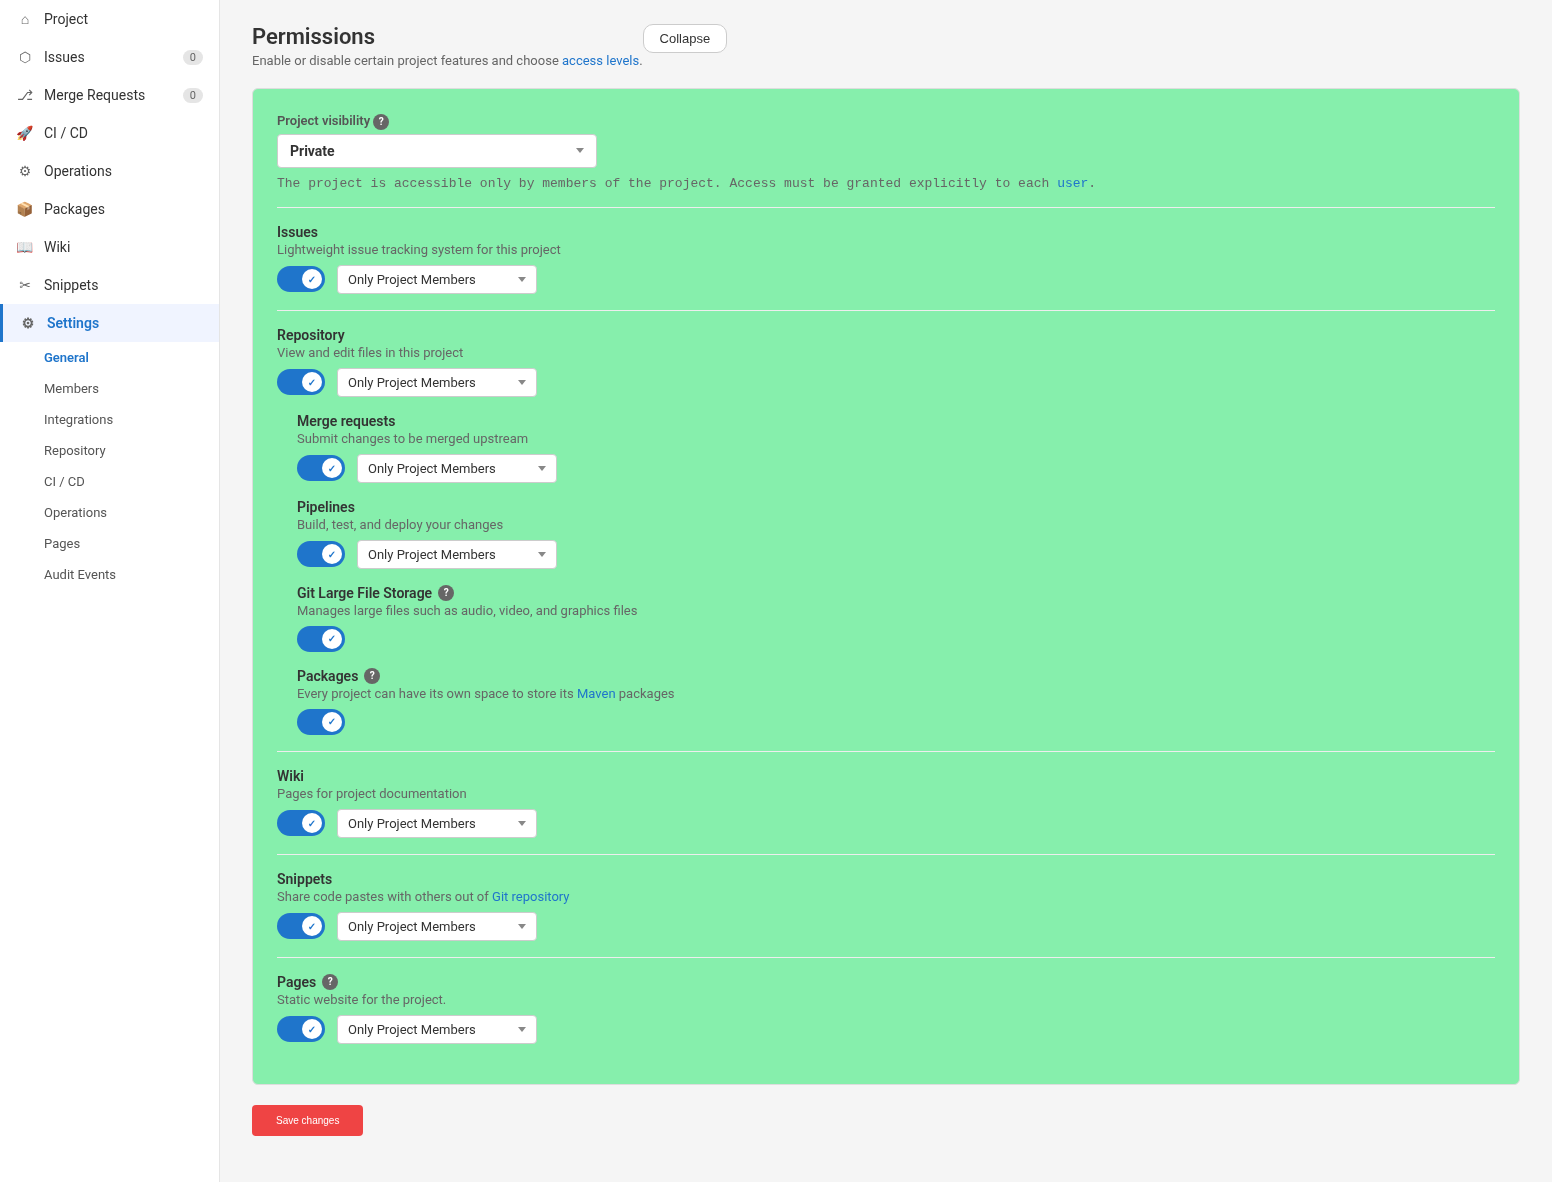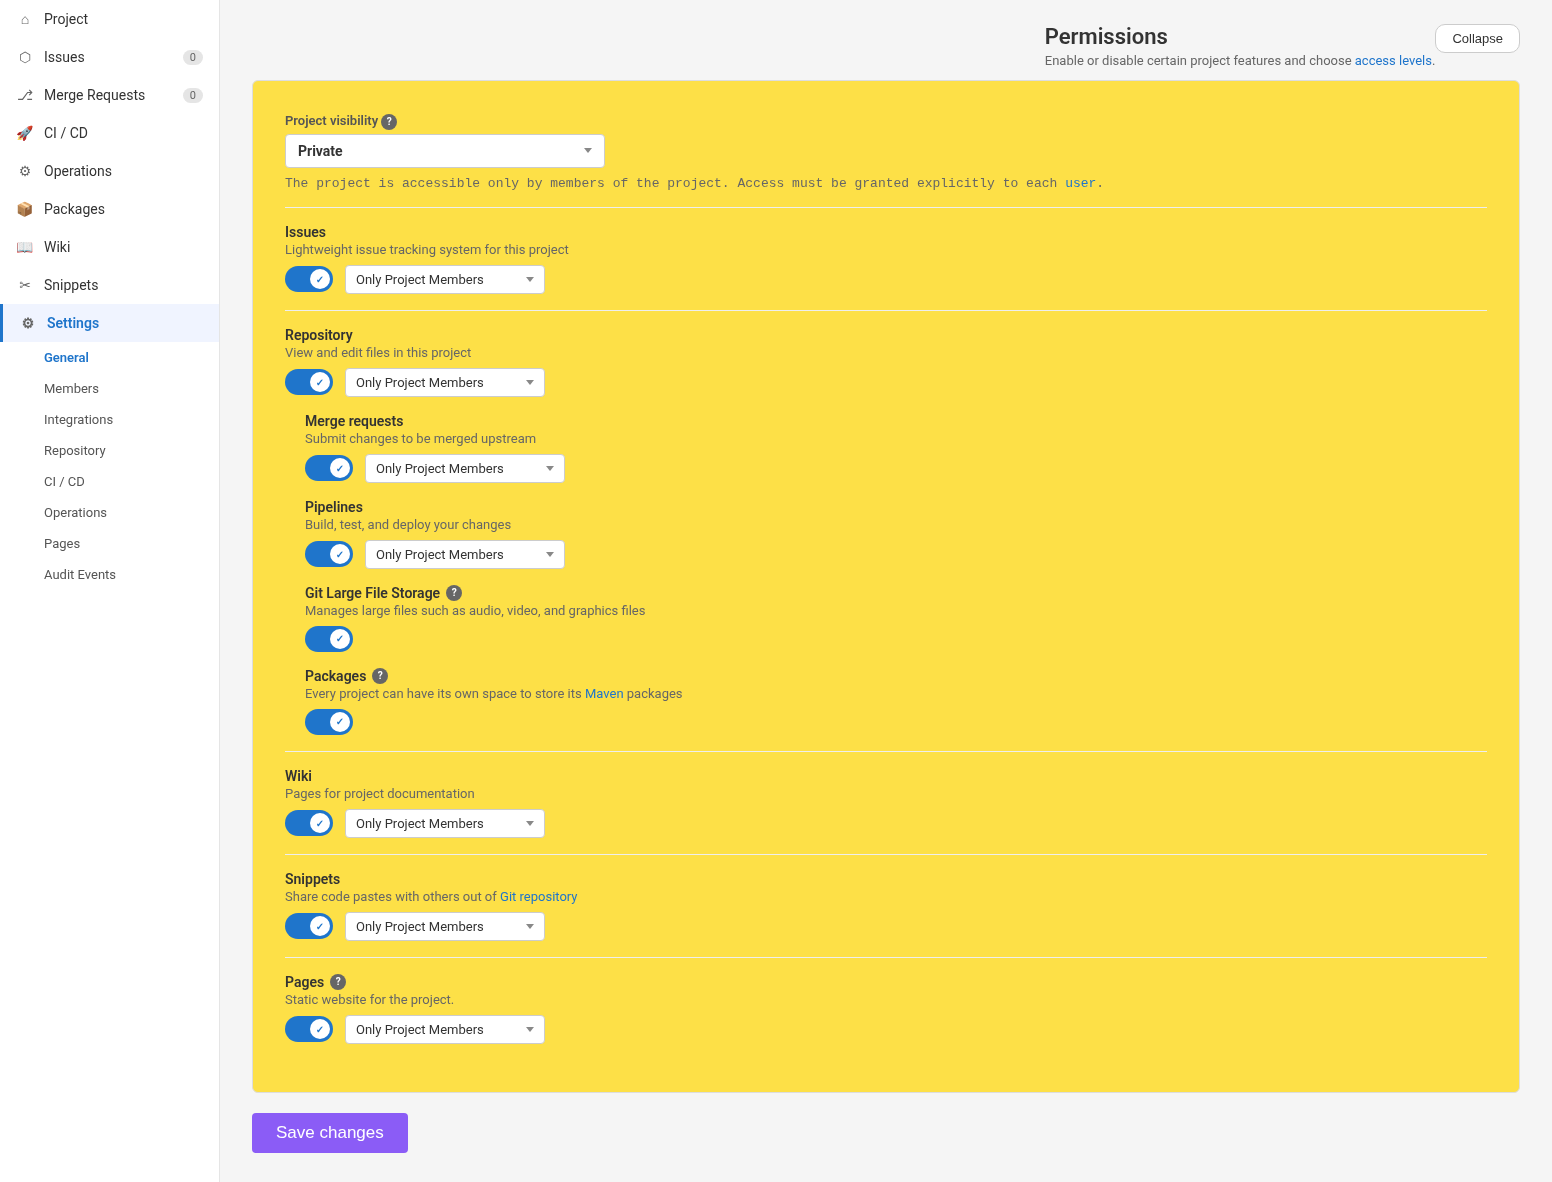--- a/index.html
+++ b/index.html
@@ -53,44 +53,44 @@
     .main {
       flex: 1;
       background: #f5f5f5;
       padding: 24px 32px;
       overflow-y: auto;
     }
 
     .page-header {
       display: flex;
       align-items: flex-start;
-      justify-content: flex-end;
-      margin-bottom: 12px;
+      justify-content: flex-start;
+      margin-bottom: 20px;
     }
     .page-title { font-size: 22px; font-weight: 600; color: #333; margin-bottom: 4px; }
     .page-subtitle { font-size: 13px; color: #666; }
     .page-subtitle a { color: #1f75cb; text-decoration: none; }
 
     .collapse-btn {
       border: 1px solid #ccc;
       background: #fff;
       padding: 6px 16px;
       border-radius: 10px;
       cursor: pointer;
       font-size: 13px;
       color: #333;
       white-space: nowrap;
     }
 
     
     .card {
-      background: #fde047;
+      background: #86efac;
       border: 1px solid #ddd;
       border-radius: 6px;
-      padding: 32px;
+      padding: 24px;
       margin-bottom: 20px;
     }
 
     .section-label {
       font-size: 13px;
       font-weight: 600;
       color: #555;
       margin-bottom: 4px;
     }
 
@@ -182,26 +182,26 @@
       background: #666;
       border-radius: 50%;
       color: #fff;
       font-size: 10px;
       font-weight: bold;
       cursor: pointer;
     }
 
     
     .save-btn {
-      background: #8b5cf6;
+      background: #ef4444;
       color: #fff;
       border: none;
       padding: 10px 24px;
       border-radius: 4px;
-      font-size: 17px;
+      font-size: 10px;
       font-weight: 500;
       cursor: pointer;
     }
 
     .chevron-down {
       display: inline-block;
       width: 0;
       height: 0;
       border-left: 4px solid transparent;
       border-right: 4px solid transparent;

